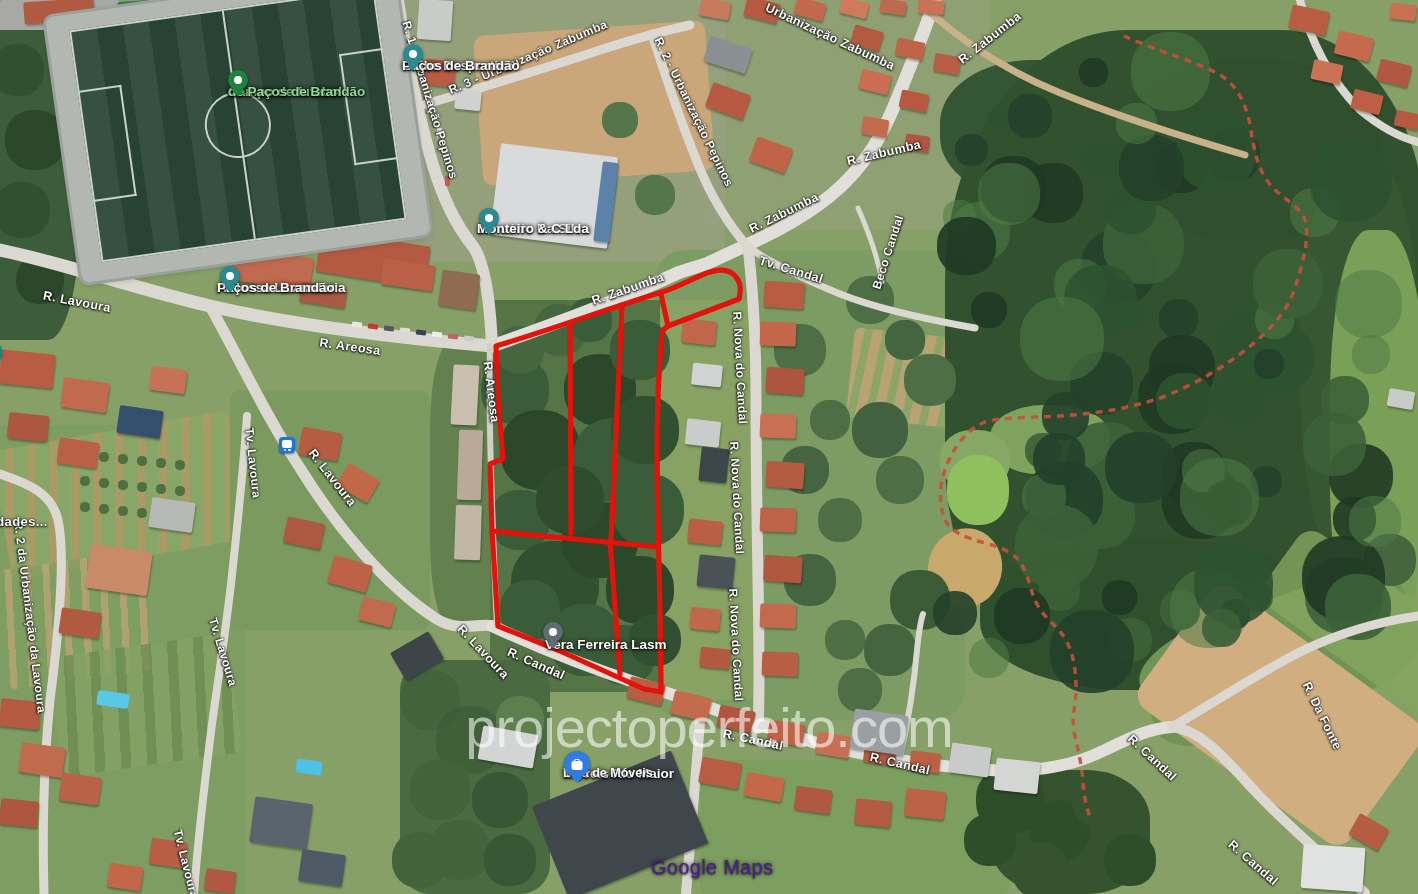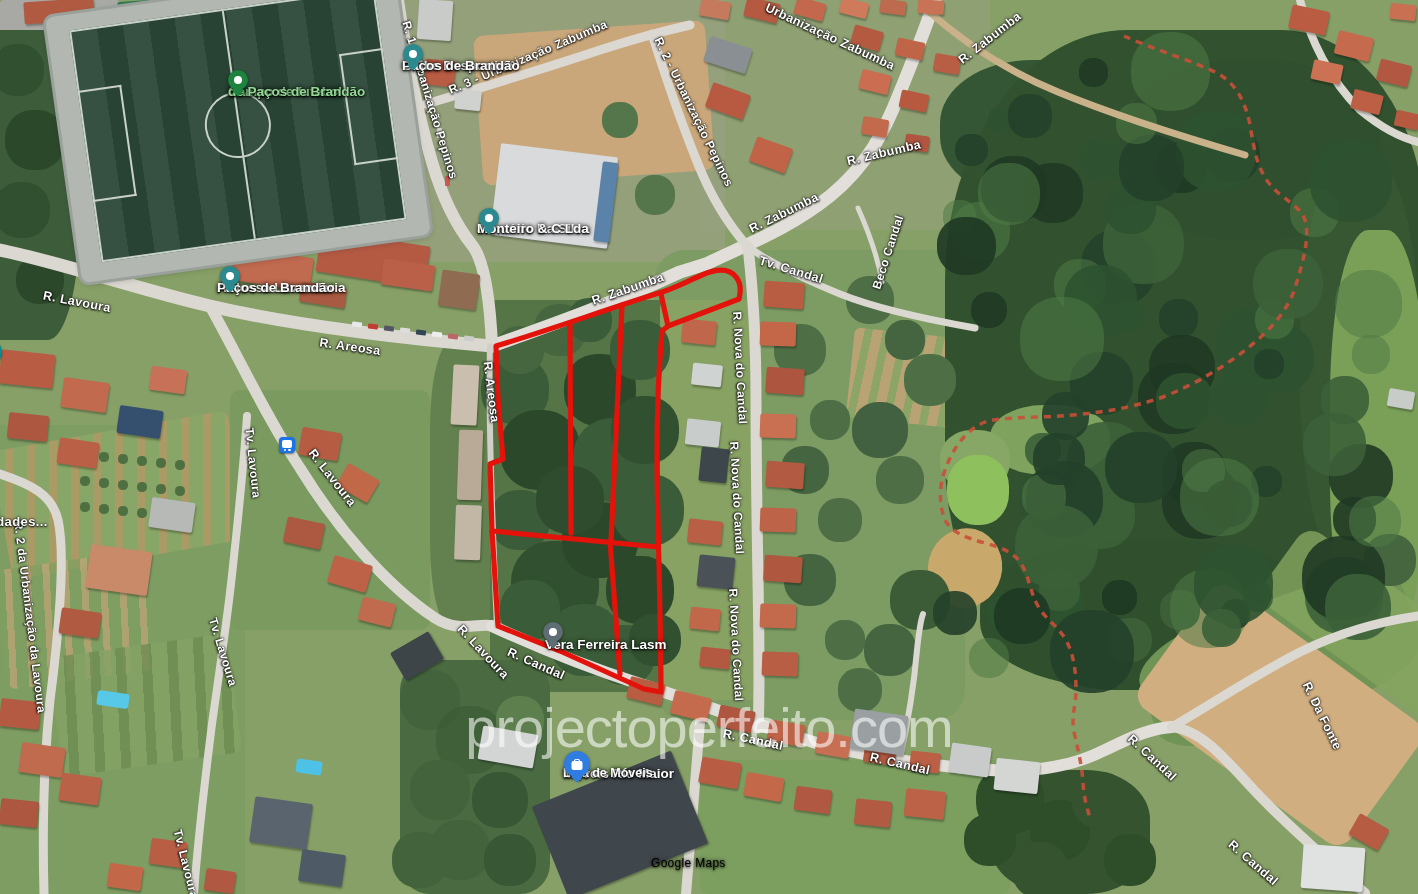--- a/index.html
+++ b/index.html
@@ -40,21 +40,21 @@
   .bag{left:50%;top:50%;width:11px;height:9px;background:#fff;border-radius:2px;transform:translate(-50%,-32%)}
   .bagh{left:50%;top:50%;width:7px;height:6px;border:1.6px solid #fff;border-bottom:none;border-radius:4px 4px 0 0;transform:translate(-50%,-88%)}
   .sq-icon{width:16px;height:16px;border-radius:4px;transform:translate(-50%,-50%);box-shadow:0 1px 2px rgba(0,0,0,.5)}
   .sq-icon .b1{left:3px;top:3px;width:10px;height:8px;background:#fff;border-radius:2px}
   .sq-icon .b2{left:4.5px;top:11.5px;width:2.5px;height:2.5px;background:#fff;border-radius:50%}
   .sq-icon .b3{left:9px;top:11.5px;width:2.5px;height:2.5px;background:#fff;border-radius:50%}
   .round-icon{width:24px;height:24px;border-radius:50%;transform:translate(-50%,-50%);box-shadow:0 1px 2px rgba(0,0,0,.5)}
   
   #watermark{left:50%;top:727px;transform:translate(-50%,-50%);font-size:56px;letter-spacing:-1px;
        color:rgba(255,255,255,.58);white-space:nowrap;font-weight:400;}
-  #attribution{left:651px;top:856px;color:#000000;font-size:12px;letter-spacing:.3px;
+  #attribution{left:651px;top:856px;color:#4c1d95;font-size:20px;letter-spacing:.3px;
        text-shadow:0 0 4px rgba(0,0,0,.75),0 1px 2px rgba(0,0,0,.6);}
 </style>
 </head>
 <body>
 
 <div id="map">
 
   <div id="patches">
       <div style="position: absolute; left: 0px; top: 0px; width: 120px; height: 40px; transform: rotate(0deg); background: rgb(168, 169, 164); border-radius: 4px; opacity: 1;"></div>
       <div style="position: absolute; left: 395px; top: 0px; width: 330px; height: 262px; transform: rotate(0deg); background: rgb(154, 160, 132); border-radius: 0px; opacity: 0.65;"></div>

